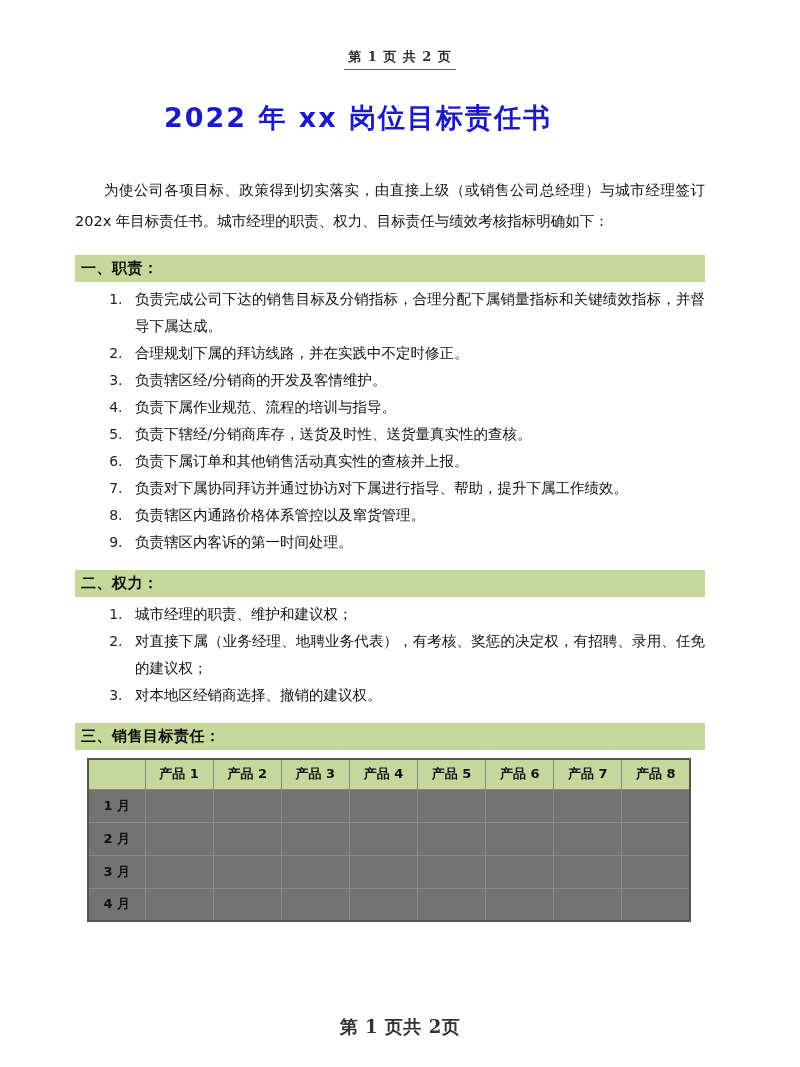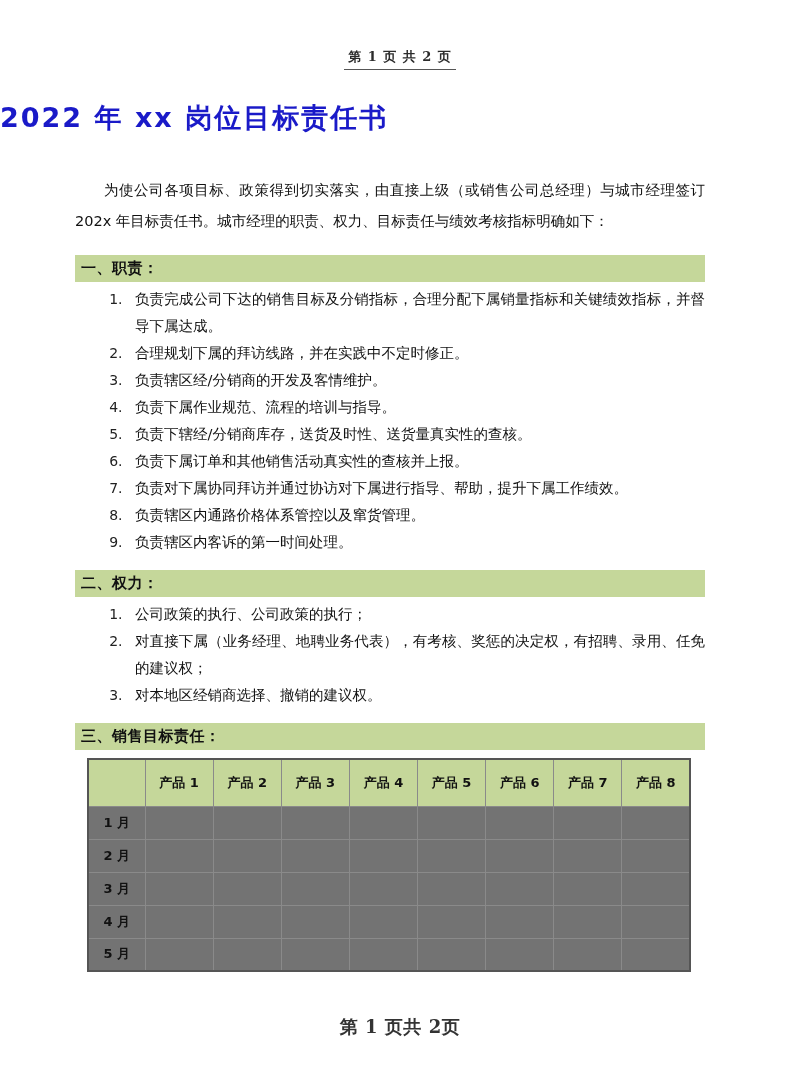--- a/index.html
+++ b/index.html
@@ -42,21 +42,21 @@
     padding: 0 4px 3px 4px;
     font-family: "DejaVu Serif", "Liberation Serif", serif;
   }
 
   
   .doc-title {
     position: absolute;
     top: 100px;
     left: 0;
     width: 716px;
-    text-align: left;
+    text-align: center;
     font-size: 27px;
     font-weight: bold;
     color: #1a1ac8;
     letter-spacing: 2px;
     font-family: "DejaVu Sans", "Liberation Sans", sans-serif;
   }
 
   
   .content {
     position: absolute;
@@ -125,21 +125,21 @@
     height: 33px;
     font-size: 13px;
     font-weight: bold;
     color: #111;
     text-align: center;
     padding: 0;
     box-sizing: border-box;
   }
   .target-table thead th {
     background: #c5d79a;
-    height: 47px;
+    height: 30px;
   }
   .target-table tbody td {
     background: #737373;
     font-weight: bold;
   }
   .target-table col.label-col { width: 57px; }
 
   
   .page-footer {
     position: absolute;
@@ -177,21 +177,21 @@
       <li>负责下属作业规范、流程的培训与指导。</li>
       <li>负责下辖经/分销商库存，送货及时性、送货量真实性的查核。</li>
       <li>负责下属订单和其他销售活动真实性的查核并上报。</li>
       <li>负责对下属协同拜访并通过协访对下属进行指导、帮助，提升下属工作绩效。</li>
       <li>负责辖区内通路价格体系管控以及窜货管理。</li>
       <li>负责辖区内客诉的第一时间处理。</li>
     </ol>
 
     <div class="section-band">二、权力：</div>
     <ol class="items">
-      <li>公司政策的执行、公司政策的执行；</li>
+      <li>城市经理的职责、维护和建议权；</li>
       <li>对直接下属（业务经理、地聘业务代表），有考核、奖惩的决定权，有招聘、录用、任免的建议权；</li>
       <li>对本地区经销商选择、撤销的建议权。</li>
     </ol>
 
     <div class="section-band">三、销售目标责任：</div>
 
     <table class="target-table">
       <colgroup>
         <col class="label-col">
         <col>
@@ -254,31 +254,20 @@
           <td>4 月</td>
           <td></td>
           <td></td>
           <td></td>
           <td></td>
           <td></td>
           <td></td>
           <td></td>
           <td></td>
         </tr>
-        <tr>
-          <td>5 月</td>
-          <td></td>
-          <td></td>
-          <td></td>
-          <td></td>
-          <td></td>
-          <td></td>
-          <td></td>
-          <td></td>
-        </tr>
       </tbody>
     </table>
 
   </div>
 
   <div class="page-footer">第 1 页共 2页</div>
 
 </div>
 
 </body></html>

